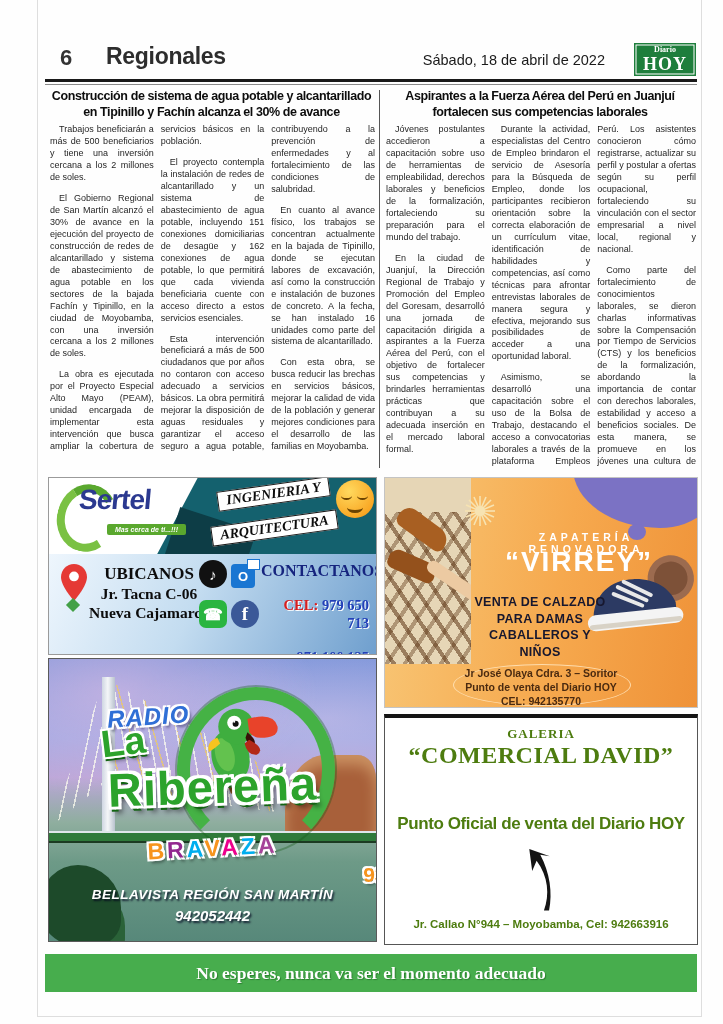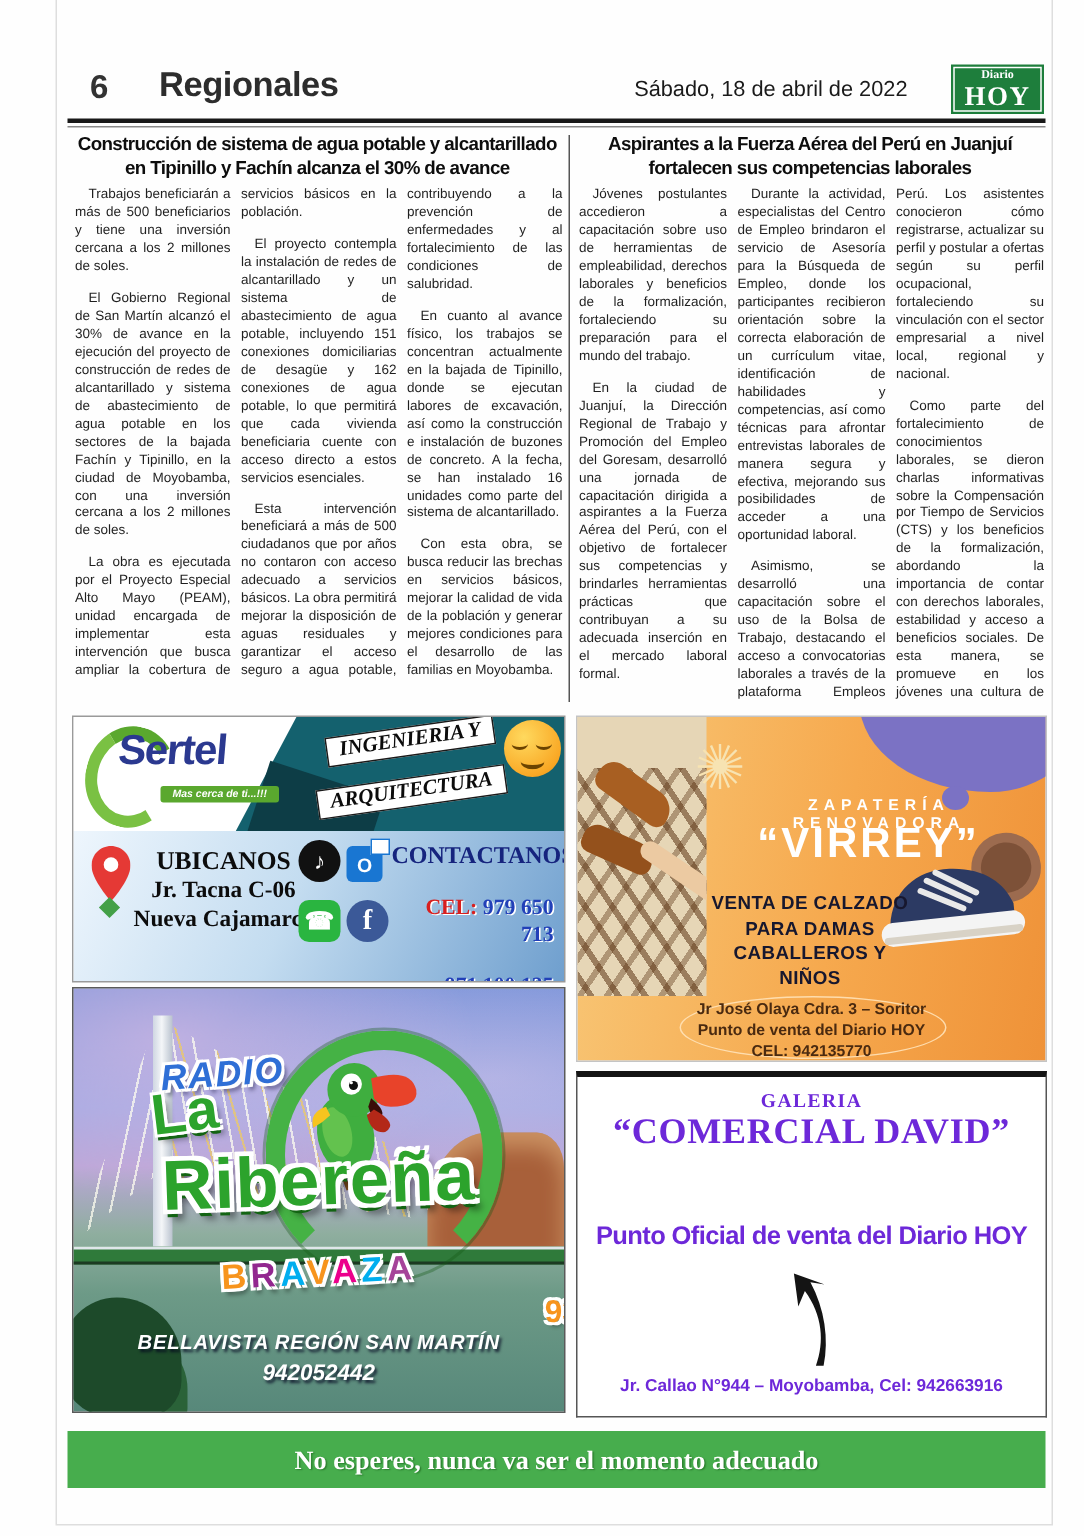--- a/index.html
+++ b/index.html
@@ -145,21 +145,21 @@
             text-shadow:-2px -2px 0 #fff,2px -2px 0 #fff,-2px 2px 0 #fff,2px 2px 0 #fff,2px 4px 3px rgba(0,0,0,.4);}
   .r-freq{position:absolute;left:0;top:204px;width:100%;text-align:right;font-size:21px;font-weight:bold;color:#f7941d;
           text-shadow:-2px -2px 0 #fff,2px -2px 0 #fff,-2px 2px 0 #fff,2px 2px 0 #fff,2px 3px 3px rgba(0,0,0,.45);padding-left:28px;}
   .r-cover{position:absolute;left:0;top:228px;width:100%;text-align:center;font-size:13.5px;font-weight:bold;
            font-style:italic;color:#fff;letter-spacing:.5px;text-shadow:1.5px 2px 2px rgba(0,0,30,.75);}
   .r-phone{position:absolute;left:0;top:248px;width:100%;text-align:center;font-size:15px;font-weight:bold;
            font-style:italic;color:#fff;text-shadow:1.5px 2px 2px rgba(0,0,30,.75);}
 
   
   .ad-david{left:384px;top:714px;width:312px;height:226px;background:#fff;border:1px solid #555;
-            border-top:4px solid #141414;font-family:"Liberation Serif",serif;color:#6d28d9;text-align:center;}
+            border-top:4px solid #141414;font-family:"Liberation Serif",serif;color:#4d7c0f;text-align:center;}
   .d-gal{position:absolute;left:0;top:8px;width:100%;font-size:13px;font-weight:bold;letter-spacing:1px;}
   .d-name{position:absolute;left:0;top:24px;width:100%;font-size:24px;font-weight:bold;letter-spacing:.5px;}
   .d-desc{position:absolute;left:2px;top:58px;width:308px;font-size:10.8px;line-height:15px;letter-spacing:-.2px;}
   .d-high{position:absolute;left:0;top:96px;width:100%;font-family:"Liberation Sans",sans-serif;
           font-size:17px;font-weight:bold;letter-spacing:-.4px;}
   .d-arrow{position:absolute;left:134px;top:126px;width:44px;height:70px;}
   .d-addr{position:absolute;left:0;top:200px;width:100%;font-family:"Liberation Sans",sans-serif;
           font-size:11.5px;font-weight:bold;}
 
   

